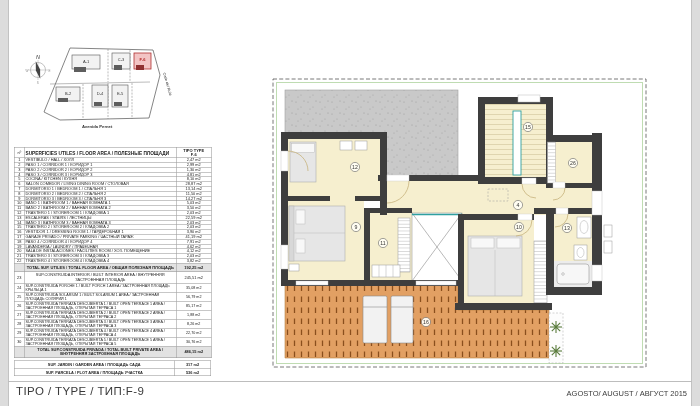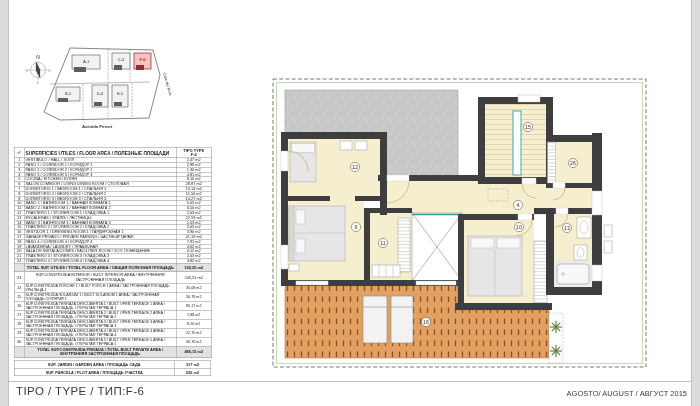--- a/index.html
+++ b/index.html
@@ -548,14 +548,14 @@
       <text x="297" y="154.8">13</text>
     </g>
     <g>
       <circle cx="156" cy="247" r="4.6" fill="#fff8ec" stroke="#666" stroke-width="0.6"></circle>
       <text x="156" y="248.8">16</text>
     </g>
   </g>
 </svg>
 
 <div class="sep"></div>
-<div class="type-title">TIPO / TYPE / ТИП:F-6</div>
+<div class="type-title">TIPO / TYPE / ТИП:F-9</div>
 <div class="date-title">AGOSTO/ AUGUST / АВГУСТ 2015</div>
 
 </body></html>

